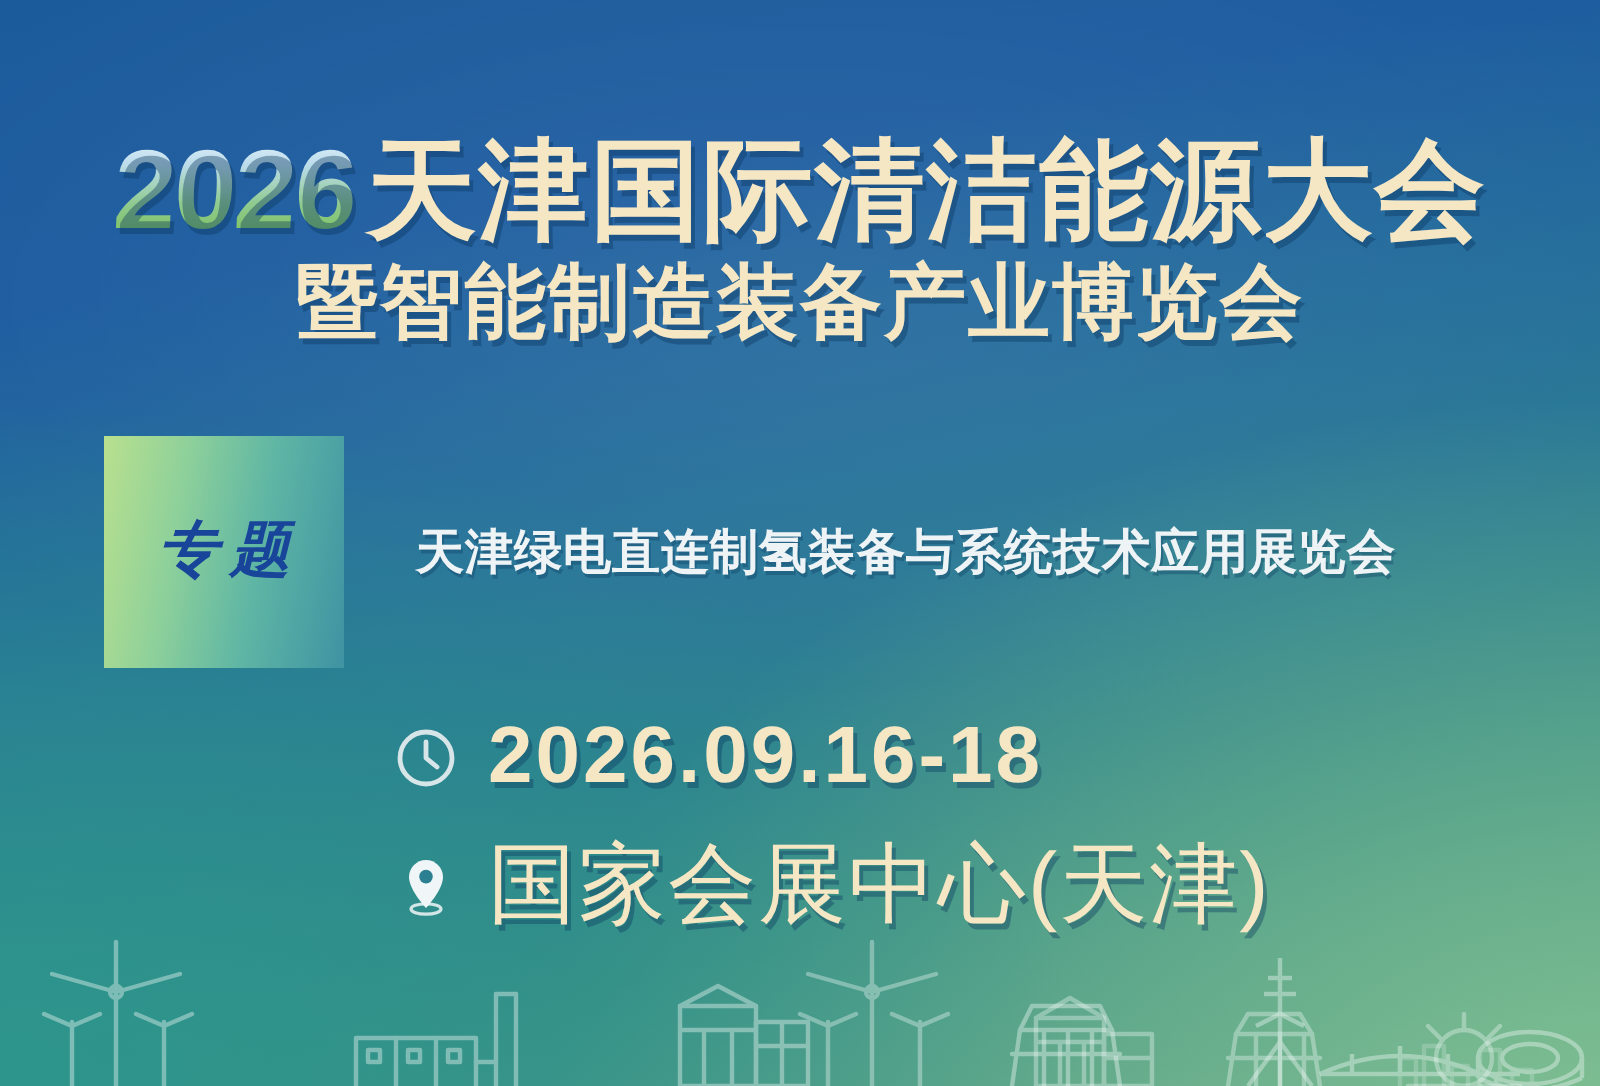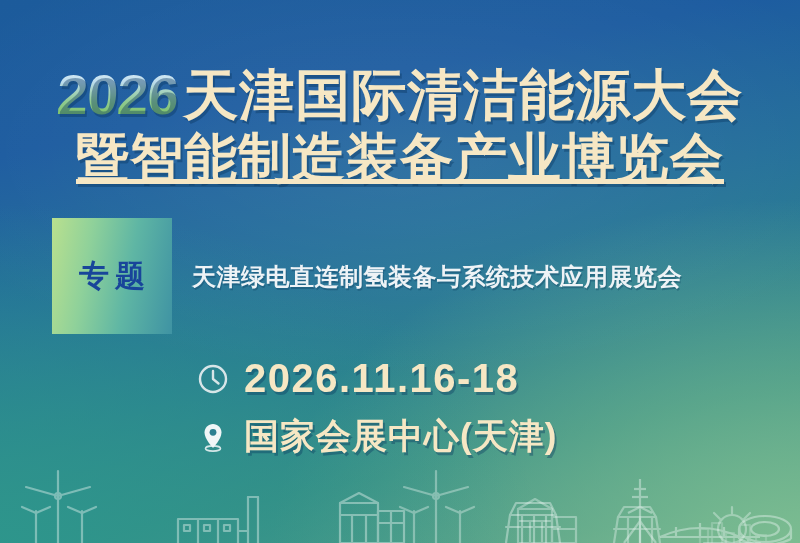--- a/index.html
+++ b/index.html
@@ -55,25 +55,24 @@
     font-weight: 700;
     letter-spacing: 1px;
     line-height: 1.04;
   }
   .title-line.l1 {
     font-size: 55px;
     color: #f6e7c4;
     text-shadow: 2px 3px 0 rgba(10,55,95,0.40);
   }
   .title-line.l2 {
-    font-size: 53px;
+    font-size: 41px;
     color: #f6e7c4;
     text-shadow: 2px 3px 0 rgba(10,55,95,0.40);
     margin-top: 6px;
-    text-decoration: underline;
   }
   .year {
     display: inline-block;
     font-size: 56px;
     font-weight: 700;
     letter-spacing: -1px;
     background: linear-gradient(180deg, #e8f4fb 0%, #bcdcec 28%, #8fca8f 62%, #76c04f 100%);
     -webkit-background-clip: text;
     background-clip: text;
     color: transparent;
@@ -93,31 +92,32 @@
   .badge {
     width: 120px;
     min-height: 108px;
     background: linear-gradient(100deg, #b9e08e 0%, #8fd19a 30%, #5fb6a4 62%, #3f93a3 100%);
     display: flex;
     flex-direction: column;
     align-items: center;
     justify-content: center;
     gap: 24px;
     padding: 4px 0;
+    font-style: italic;
   }
   .badge-line {
     font-size: 30px;
     font-weight: 700;
     color: #18459a;
     letter-spacing: 6px;
     text-indent: 6px;
     line-height: 1.05;
   }
   .sub-list {
-    margin-left: 20px;
+    margin-left: 36px;
     display: flex;
     flex-direction: column;
     justify-content: center;
     gap: 8px;
     padding-top: 2px;
   }
   .sub-item {
     font-size: 24px;
     font-weight: 700;
     color: #eef3f6;
@@ -149,22 +149,22 @@
   }
   .date-text {
     font-size: 40px;
     font-weight: 700;
     color: #f6e7c4;
     letter-spacing: 1.5px;
     text-shadow: 2px 3px 0 rgba(10,55,95,0.38);
     white-space: nowrap;
   }
   .venue-text {
-    font-size: 35px;
-    font-weight: 700;
+    font-size: 44px;
+    font-weight: 400;
     color: #f6e7c4;
     letter-spacing: 1px;
     text-shadow: 2px 3px 0 rgba(10,55,95,0.38);
     white-space: nowrap;
     text-align: right;
   }
 </style>
 </head>
 <body>
 
@@ -325,21 +325,21 @@
 
   <div class="info">
 
     <div class="info-row">
       <span class="info-icon">
         <svg width="32" height="32" viewBox="0 0 32 32">
           <circle cx="16" cy="16" r="13" fill="none" stroke="#e6eef0" stroke-width="2.4" opacity="0.92"></circle>
           <path d="M16 8 L16 16 L21.5 20.5" fill="none" stroke="#e6eef0" stroke-width="2.4" stroke-linecap="round" stroke-linejoin="round" opacity="0.92"></path>
         </svg>
       </span>
-      <span class="date-text">2026.11.16-18</span>
+      <span class="date-text">2026.09.16-18</span>
     </div>
 
     <div class="info-row">
       <span class="info-icon">
         <svg width="32" height="32" viewBox="0 0 32 32">
           <path d="M16 3 C11.3 3 7.5 6.8 7.5 11.5 C7.5 18 16 27 16 27 C16 27 24.5 18 24.5 11.5 C24.5 6.8 20.7 3 16 3 Z" fill="#f0f6f7"></path>
           <circle cx="16" cy="11.3" r="3.4" fill="#2b7f90"></circle>
           <ellipse cx="16" cy="27.5" rx="7.5" ry="2.6" fill="none" stroke="#f0f6f7" stroke-width="1.6" opacity="0.85"></ellipse>
         </svg>
       </span>

